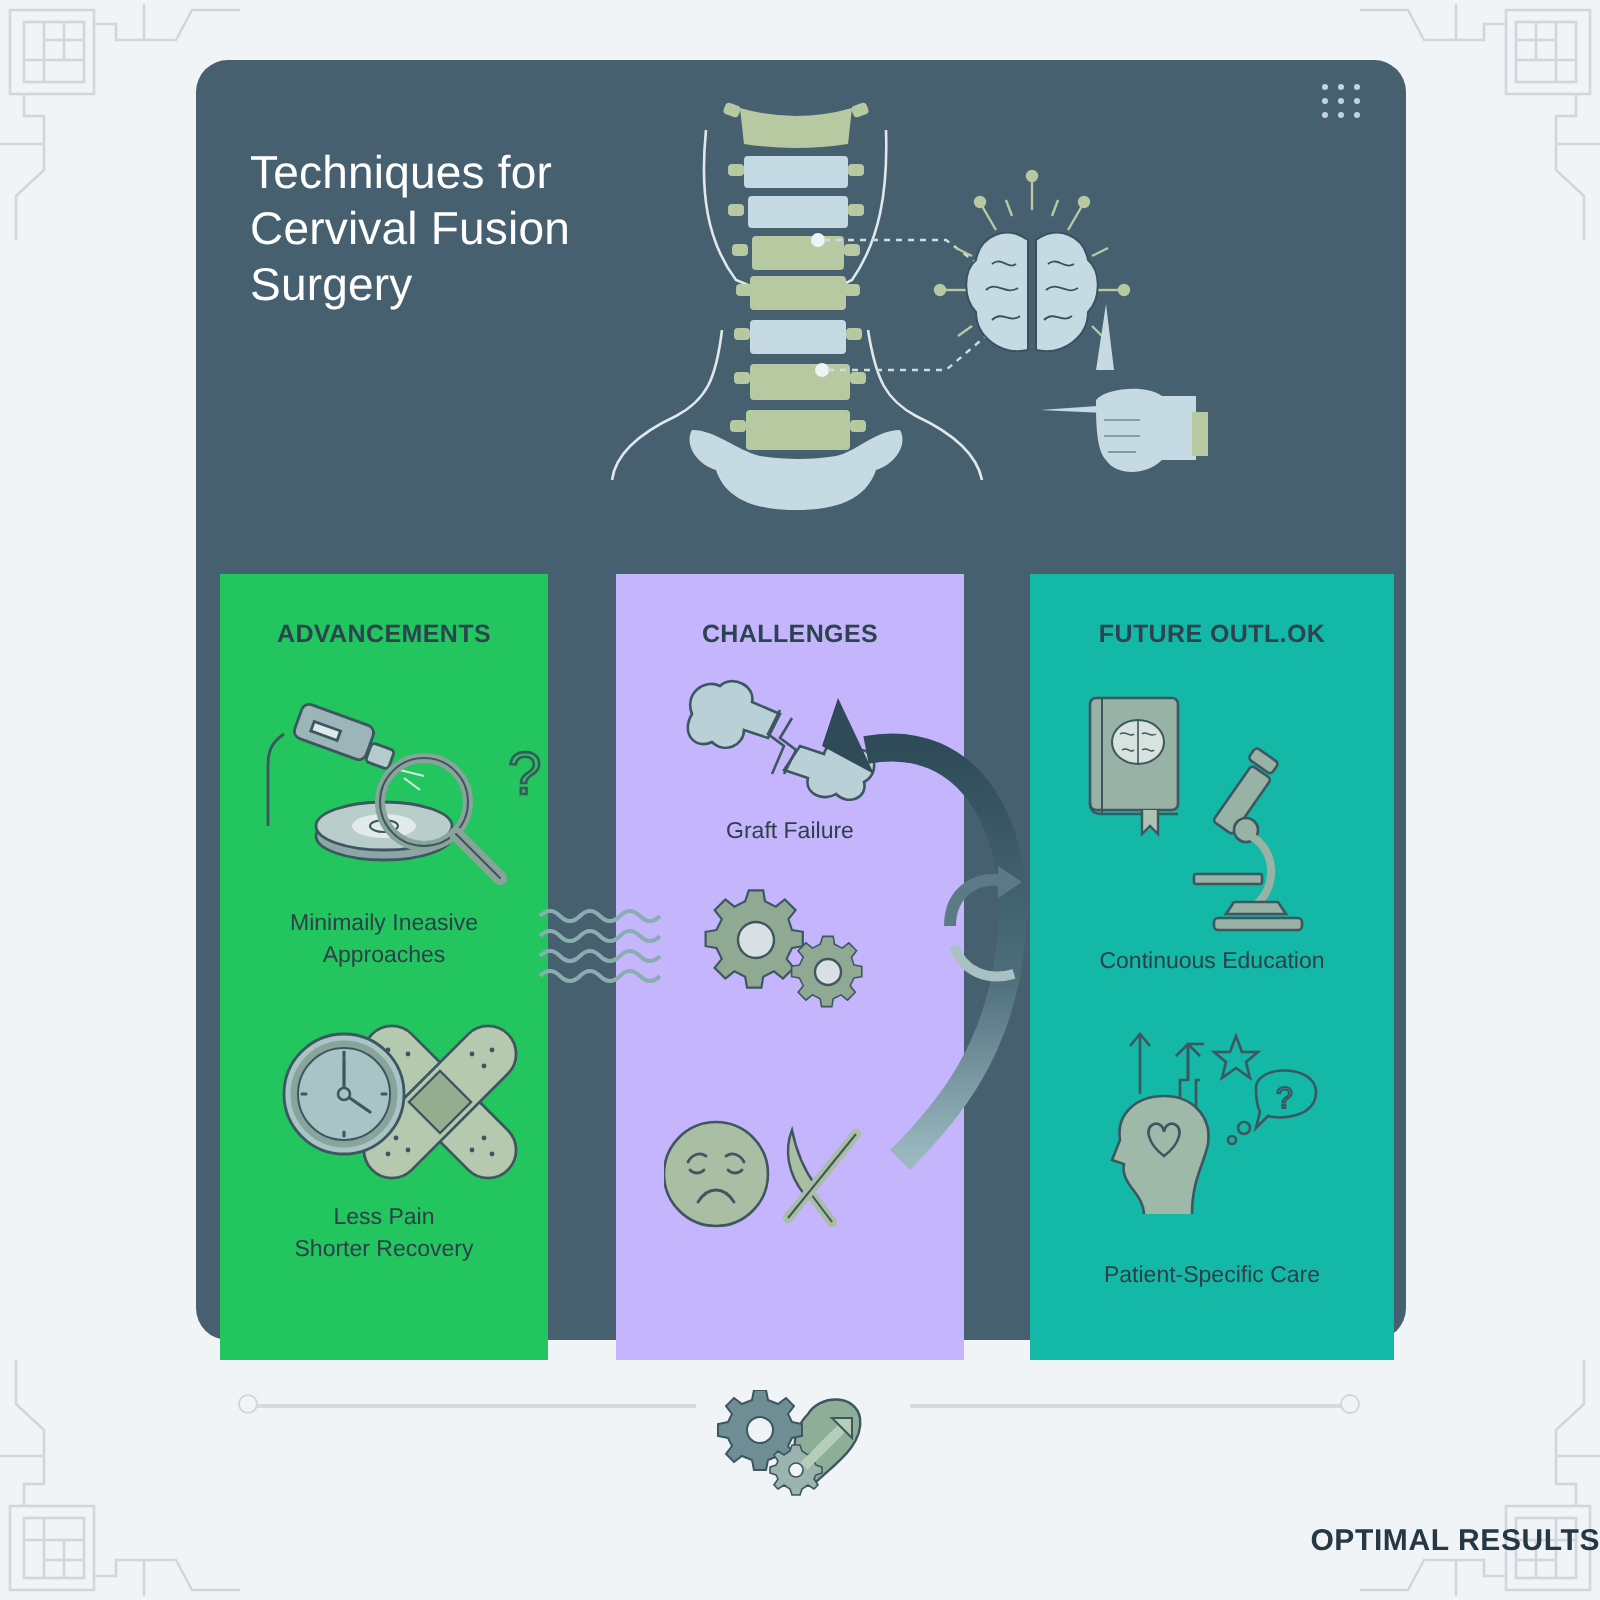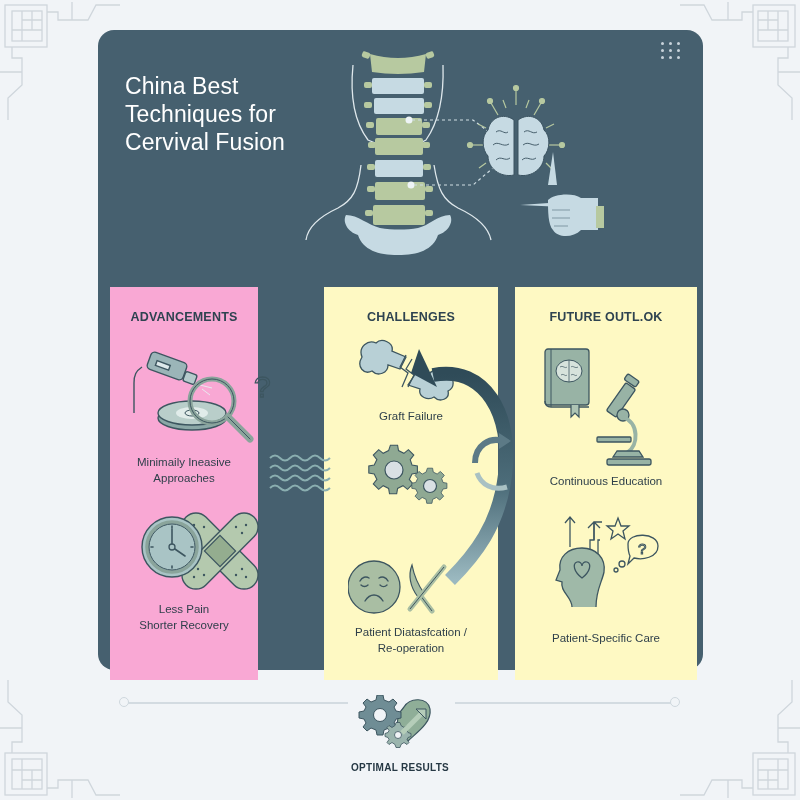--- a/index.html
+++ b/index.html
@@ -49,23 +49,23 @@
     left: 200px; top: 10px;
     width: 400px; height: 240px;
   }
 
   .panel {
     position: absolute;
     top: 287px;
     height: 393px;
     text-align: center;
   }
-  #panel-advancements { left: 110px; width: 148px; background: #f9a8d4; }
-  #panel-challenges   { left: 324px; width: 174px; background: #fef9c3; }
-  #panel-future       { left: 515px; width: 182px; background: #fef9c3; }
+  #panel-advancements { left: 110px; width: 164px; background: #22c55e; }
+  #panel-challenges   { left: 308px; width: 174px; background: #c4b5fd; }
+  #panel-future       { left: 515px; width: 182px; background: #14b8a6; }
 
   .panel-heading {
     position: absolute;
     top: 23px; left: 0; right: 0;
     font-size: 12.5px;
     font-weight: 700;
     color: #2e4350;
     letter-spacing: 0.2px;
   }
   .panel-icon { position: absolute; }
@@ -88,22 +88,22 @@
   .divider-dot {
     position: absolute; top: 697px; width: 10px; height: 10px;
     border-radius: 50%; border: 1.5px solid #cfd8de; background: #f1f4f7;
   }
   #dot-left { left: 119px; }
   #dot-right { left: 670px; }
 
   .footer-icon { position: absolute; left: 358px; top: 695px; width: 90px; height: 55px; }
   .footer-label {
     position: absolute; left: 0; right: 0; top: 762px;
-    text-align: center;
-    font-size: 10px; font-weight: 700; color: #263844; letter-spacing: 0.3px;
+    text-align: right;
+    font-size: 15px; font-weight: 700; color: #263844; letter-spacing: 0.3px;
   }
 </style>
 </head>
 <body>
 
 <div class="corner" id="corner-tl">
   <svg viewBox="0 0 120 120" fill="none" stroke="#cfd6dc" stroke-width="1.3">
     <rect x="5" y="5" width="42" height="42"></rect>
     <rect x="12" y="11" width="30" height="30"></rect>
     <path d="M22 11 V41 M12 30 H42 M32 11 V30 M22 20 H42"></path>
@@ -134,23 +134,23 @@
     <rect x="5" y="5" width="42" height="42"></rect>
     <rect x="12" y="11" width="30" height="30"></rect>
     <path d="M22 11 V41 M12 30 H42 M32 11 V30 M22 20 H42"></path>
     <path d="M47 12 H58 V20 H72 V2 M72 20 H88 L96 5 H120"></path>
     <path d="M12 47 V58 H22 V72 H0 M22 72 L22 85 L8 98 V120"></path>
   </svg>
 </div>
 
 <div class="hero-card">
   <h1 class="hero-title">
-    <span style="display:block">China Best</span>
     <span style="display:block">Techniques for</span>
     <span style="display:block">Cervival Fusion</span>
+    <span style="display:block">Surgery</span>
   </h1>
 
   <div class="dot-grid">
     <span></span>
       <span></span>
       <span></span>
     <span></span>
       <span></span>
       <span></span>
     <span></span>
@@ -359,24 +359,20 @@
       <path d="M13 28 C15 30 18 30 20 28"></path>
         <path d="M32 28 C34 30 37 30 39 28"></path>
       <path d="M17 44 C22 36 30 36 35 44"></path>
     </g>
     <path d="M64 8 C60 18 62 30 70 40 L76 36 C70 28 66 18 64 8 Z" fill="#a9bea3" stroke="#3d5660" stroke-width="1.2"></path>
     <line x1="72" y1="38" x2="84" y2="54" stroke="#a9bea3" stroke-width="5" stroke-linecap="round"></line>
     <line x1="72" y1="38" x2="84" y2="54" stroke="#3d5660" stroke-width="1"></line>
     <line x1="96" y1="10" x2="62" y2="52" stroke="#a9bea3" stroke-width="5" stroke-linecap="round"></line>
     <line x1="96" y1="10" x2="62" y2="52" stroke="#3d5660" stroke-width="1"></line>
   </svg>
-  <div class="panel-label" style="top:337px">
-    <span>Patient Diatasfcation /</span>
-    <span>Re-operation</span>
-  </div>
 </div>
 
 <div class="panel" id="panel-future">
   <div class="panel-heading">FUTURE OUTL.OK</div>
   <svg class="panel-icon" style="left:24px;top:58px" width="120" height="125" viewBox="0 0 120 125">
     <rect x="6" y="4" width="44" height="56" rx="3" fill="#98b3a5" stroke="#3d5660" stroke-width="1.3"></rect>
     <path d="M6 56 C6 62 10 62 12 62 H50" fill="none" stroke="#3d5660" stroke-width="1.3"></path>
     <line x1="12" y1="4" x2="12" y2="62" stroke="#3d5660" stroke-width="1"></line>
     <path d="M32 60 V72 L36 68 L40 72 V60" fill="#adc4b4" stroke="#3d5660" stroke-width="1.2"></path>
     <ellipse cx="30" cy="26" rx="13" ry="11" fill="#d7e3dc" stroke="#3d5660" stroke-width="1"></ellipse>

